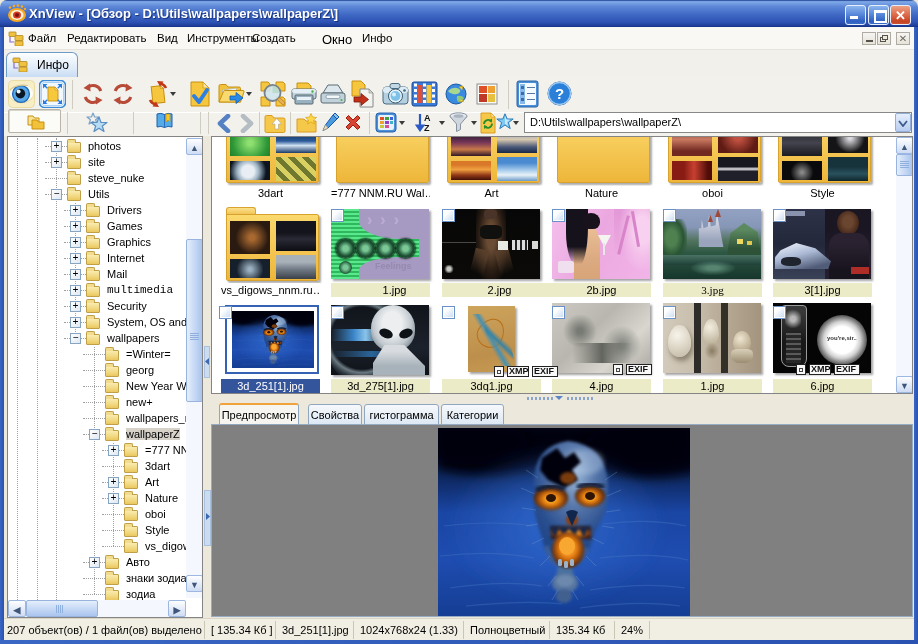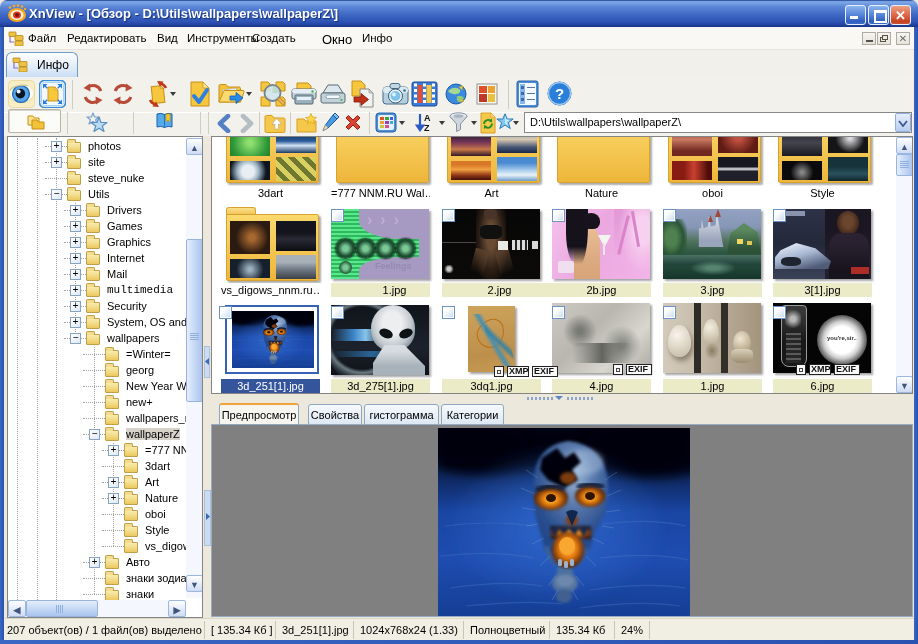--- a/index.html
+++ b/index.html
@@ -467,21 +467,21 @@
 <div class="tlbl" style="left:137px;top:403px;">vs_digow</div>
 <div class="hg" style="left:75px;top:425px;width:22px;"></div>
 <div class="pm" style="left:81px;top:420px;">+</div>
 <div class="fold" style="left:97px;top:421px;"></div>
 <div class="tlbl" style="left:118px;top:419px;">Авто</div>
 <div class="hg" style="left:75px;top:441px;width:22px;"></div>
 <div class="fold" style="left:97px;top:437px;"></div>
 <div class="tlbl" style="left:118px;top:435px;">знаки зодиа</div>
 <div class="hg" style="left:75px;top:457px;width:22px;"></div>
 <div class="fold" style="left:97px;top:453px;"></div>
-<div class="tlbl" style="left:118px;top:451px;">знаки</div>
+<div class="tlbl" style="left:118px;top:451px;">зодиа</div>
 <div class="sbtrack" style="left:178px;top:1px;width:17px;height:460px;"></div>
 <div class="sbbtn" style="left:178px;top:1px;width:17px;height:17px;">
       <span class="arr" style="top:4px;">▲</span>
     </div>
 <div class="sbthumb" style="left:178px;top:102px;width:17px;height:163px;"></div>
 <div class="abs" style="left:182px;top:196px;width:9px;height:8px;background:repeating-linear-gradient(180deg,#8fb0dc 0,#8fb0dc 1px,transparent 1px,transparent 2px);"></div>
 <div class="sbbtn" style="left:178px;top:438px;width:17px;height:17px;">
       <span class="arr" style="top:4px;">▼</span>
     </div>
 <div class="sbtrack" style="left:0px;top:463px;width:178px;height:17px;"></div>
@@ -595,21 +595,21 @@
       <div class="abs" style="left:56px;top:24px;width:40px;height:46px;background:linear-gradient(180deg,#2a2230 20%,#18141e 80%);border-radius:30% 30% 0 0;"></div>
       <div class="abs" style="left:2px;top:34px;width:56px;height:26px;background:linear-gradient(165deg,#e8eef8 8%,#aab8d4 45%,#505c78 85%);clip-path:polygon(0 55%,10% 28%,38% 0,72% 20%,100% 70%,95% 100%,0 100%);"></div>
       <div class="abs" style="left:8px;top:48px;width:20px;height:9px;background:#20242e;border-radius:40%;"></div>
       <div class="abs" style="left:2px;top:2px;width:30px;height:5px;background:#aab4d0;opacity:0.75;"></div>
       <div class="abs" style="left:78px;top:58px;width:18px;height:7px;background:#c03028;opacity:0.9;"></div>
     </div>
 <div class="cl" style="left:9px;top:146px;width:99px;background:#fff;">vs_digows_nnm.ru…</div>
 <div class="cl" style="left:119px;top:146px;width:99px;background:#ecebc8;padding-left:28px;">1.jpg</div>
 <div class="cl" style="left:230px;top:146px;width:115px;background:#ecebc8;">2.jpg</div>
 <div class="cl" style="left:340px;top:146px;width:99px;background:#ecebc8;">2b.jpg</div>
-<div class="cl" style="left:451px;top:146px;width:99px;background:#ecebc8;">3.jpg</div>
+<div class="cl" style="left:451px;top:146px;width:99px;background:#ecebc8;font-family:Liberation Serif, serif;">3.jpg</div>
 <div class="cl" style="left:561px;top:146px;width:99px;background:#ecebc8;">3[1].jpg</div>
 <div class="chk" style="left:119px;top:72px;"></div>
 <div class="chk" style="left:230px;top:72px;"></div>
 <div class="chk" style="left:340px;top:72px;"></div>
 <div class="chk" style="left:451px;top:72px;"></div>
 <div class="chk" style="left:561px;top:72px;"></div>
 <div class="abs" style="left:13px;top:168px;width:94px;height:69px;background:#fff;border:2px solid #3562b4;"></div>
 <div class="abs" style="left:20px;top:174px;width:82px;height:57px;overflow:hidden;">
       <svg class="abs" width="82" height="57" viewBox="0 0 252 188" preserveAspectRatio="none">
 <defs>

